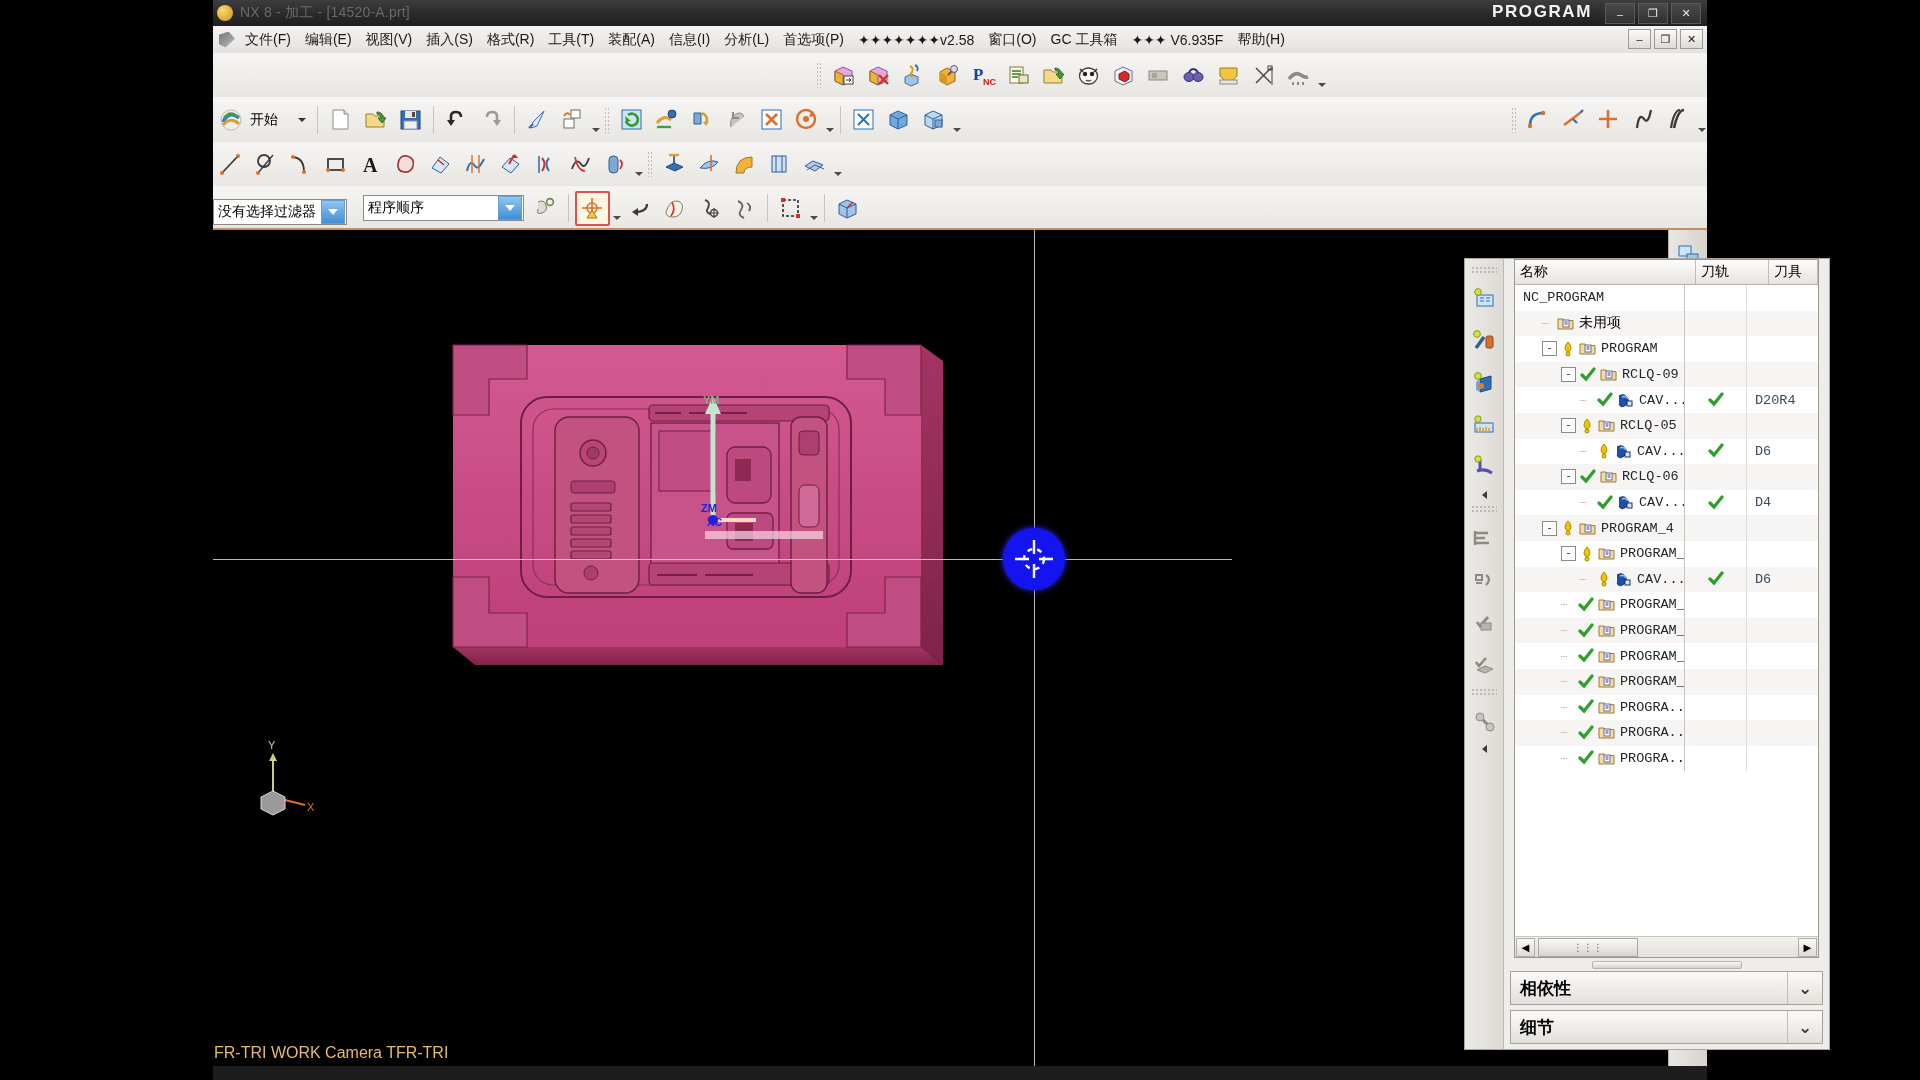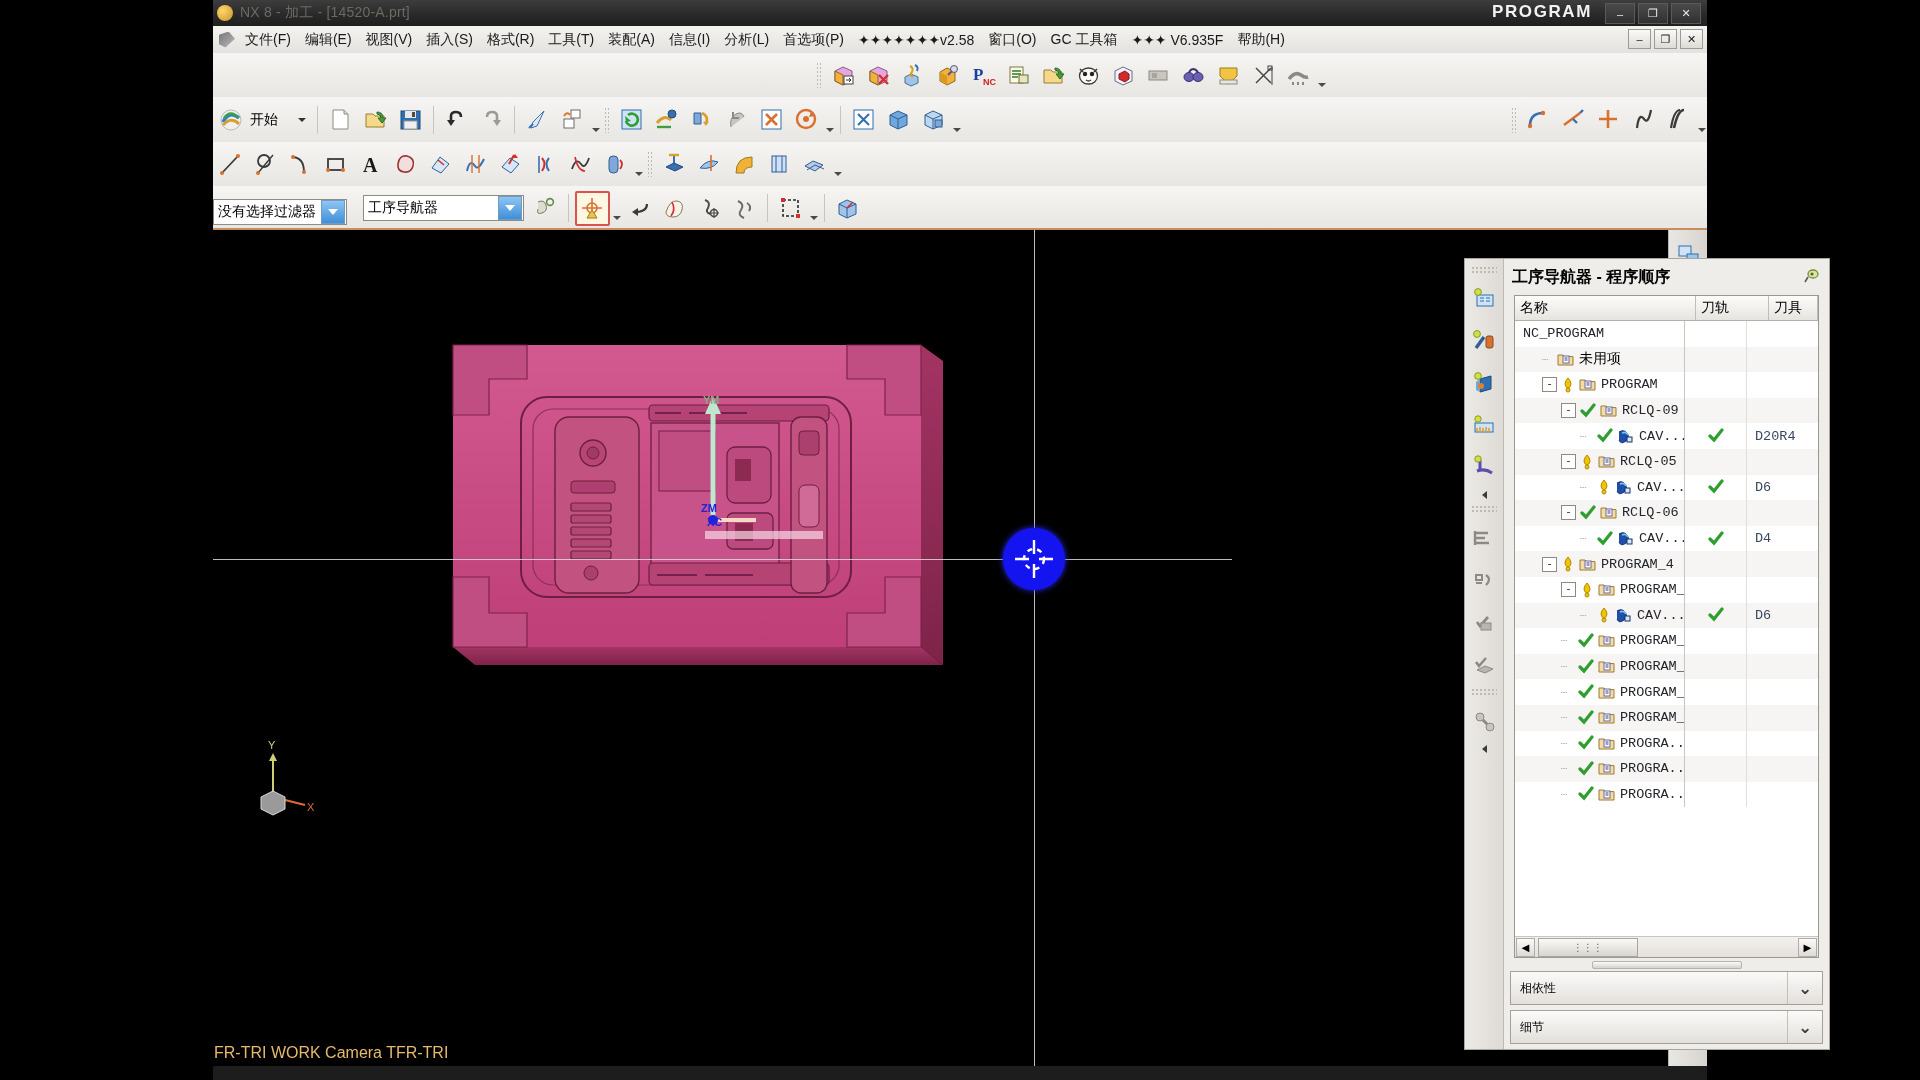--- a/index.html
+++ b/index.html
@@ -110,21 +110,21 @@
     background:linear-gradient(to bottom,#fbfaf9,#dedbd6);border:1px solid #b0ada7;margin:0 1px;cursor:default;}
   .hsthumb{width:98px;height:17px;background:linear-gradient(to bottom,#fbfaf9,#d8d5d0);border:1px solid #a8a5a0;
     margin-left:2px;display:flex;align-items:center;justify-content:center;color:#6a6762;font-size:10px;cursor:default;}
   .hstrack{flex:1;}
 
   .splitter{height:13px;display:flex;align-items:center;justify-content:center;}
   .splitter span{display:block;width:148px;height:6px;background:linear-gradient(to bottom,#fafaf8,#d6d3ce);border:1px solid #b6b3ad;border-radius:2px;}
 
   .collapsebar{margin:0 6px 5px 6px;height:32px;border:1px solid #a4a19b;
     background:linear-gradient(to bottom,#fbfaf9,#e3e0db);display:flex;align-items:center;cursor:default;}
-  .collapsebar .cb-lbl{padding-left:9px;font-size:12px;font-weight:normal;}
+  .collapsebar .cb-lbl{padding-left:9px;font-size:17px;font-weight:bold;}
   .collapsebar .cb-arrow{margin-left:auto;width:34px;height:100%;border-left:1px solid #c2bfb9;
     display:flex;align-items:center;justify-content:center;font-size:17px;color:#3c3c3c;font-weight:bold;}
   
   .orangeline{position:absolute;left:0;top:228px;width:1494px;height:2px;background:#c98c5e;}
   
   .taskbar{position:absolute;left:213px;bottom:0;width:1494px;height:14px;background:#1d1d1d;}
 </style>
 </head>
 <body>
 
@@ -555,21 +555,21 @@
         </div>
       <div class="caret"></div>
     </div>
 
     <div class="tbar r4">
       <div class="selcombo" style="width:128px;margin-top:8px;">
         <span class="txt">没有选择过滤器</span>
         <span class="arw"></span>
       </div>
       <div class="selcombo" style="width:155px;margin-left:12px;">
-        <span class="txt">工序导航器</span>
+        <span class="txt">程序顺序</span>
         <span class="arw"></span>
       </div>
       <div class="ti">
           <svg width="25" height="25" viewBox="0 0 25 25">
         <path d="M5 6 q6 -3 8 3 q2 6 -4 8 q-6 2 -4 -4" fill="#dcdcd0" stroke="#7a7a6a"></path>
         <circle cx="17" cy="6" r="3.4" fill="none" stroke="#6a8a4a" stroke-width="1.6"></circle>
           </svg>
         </div>
       <div class="sep"></div>
       <div class="ti active">
@@ -878,28 +878,20 @@
             <svg width="26" height="26" viewBox="0 0 26 26">
           <circle cx="9" cy="9" r="4" fill="#c8c5bf" stroke="#8d8a84"></circle>
           <path d="M12 12 L20 20" stroke="#8d8a84" stroke-width="3"></path>
           <circle cx="19" cy="19" r="4" fill="#c8c5bf" stroke="#8d8a84"></circle>
             </svg>
           </div>
         <div class="coll"></div>
       </div>
 
       <div class="navbody">
-        <div class="navhead">
-          <span>工序导航器 - 程序顺序</span>
-          <span class="pin"><svg width="18" height="18" viewBox="0 0 18 18">
-            <ellipse cx="10" cy="6" rx="5" ry="4" fill="#d8e8a0" stroke="#7a8a3a" stroke-width="1.3"></ellipse>
-            <circle cx="9" cy="6" r="1.6" fill="#5a6a2a"></circle>
-            <path d="M5 9 L2 14" stroke="#5a5a5a" stroke-width="1.6"></path>
-              </svg></span>
-        </div>
 
         <div class="treebox">
           <div class="thead">
             <div class="th th-name">名称</div>
             <div class="th th-path">刀轨</div>
             <div class="th th-tool">刀具</div>
           </div>
           <div class="trows" id="tree-rows">
               <div class="trow">
                 <div class="tc-name">

